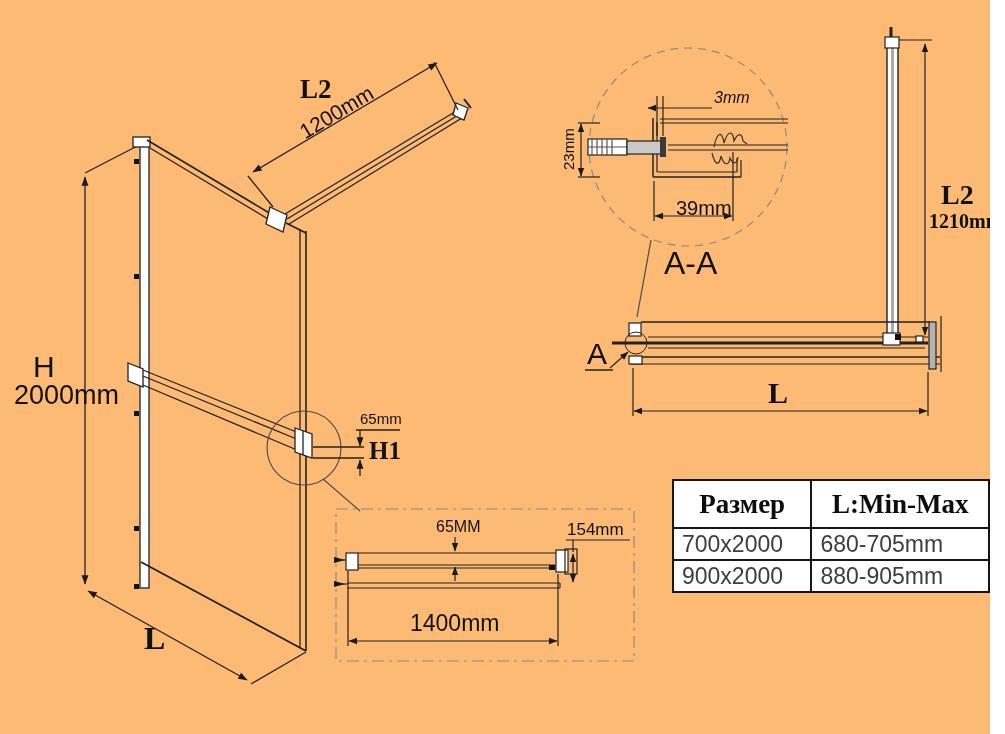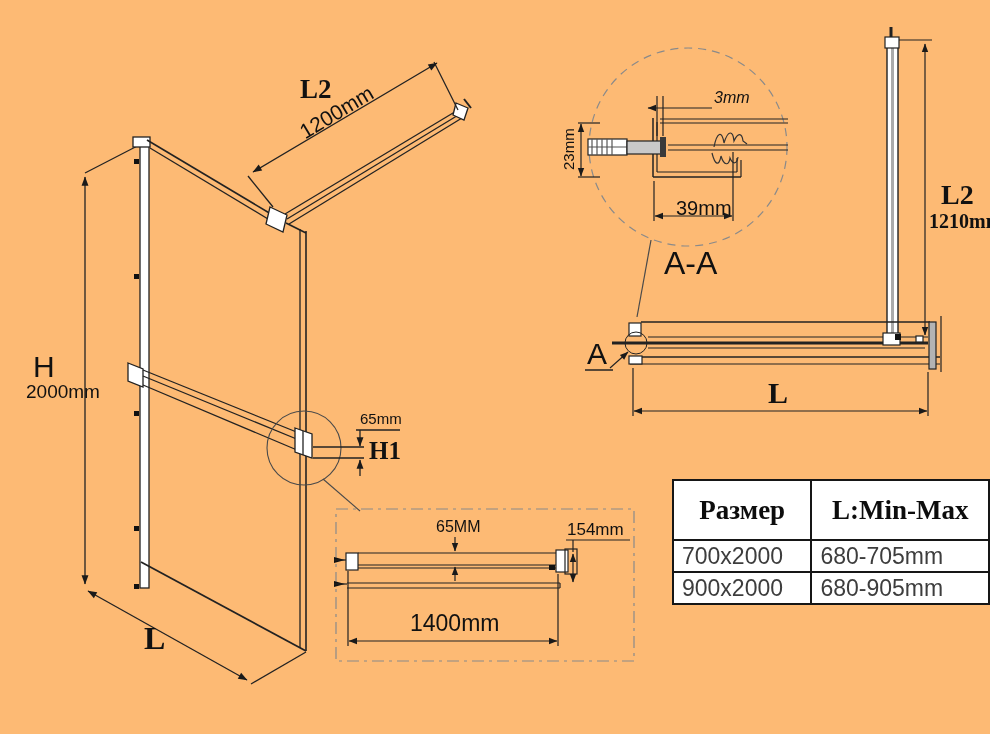--- a/index.html
+++ b/index.html
@@ -7,21 +7,21 @@
           font-family:"Liberation Sans",sans-serif;color:#1a1a1a;}
   svg{position:absolute;left:0;top:0;}
   .lbl{position:absolute;line-height:1;white-space:nowrap;color:#111;}
   .serifb{font-family:"Liberation Serif",serif;font-weight:bold;}
   .sans{font-family:"Liberation Sans",sans-serif;}
   .rot-l2{transform:rotate(-31deg);transform-origin:0 0;}
   .rot-90{transform:rotate(-90deg);transform-origin:0 0;}
   table.size-table{position:absolute;left:672px;top:479px;border-collapse:collapse;background:#fff;}
   table.size-table th,table.size-table td{border:2px solid #161616;}
   table.size-table th{font-family:"Liberation Serif",serif;font-weight:bold;font-size:27px;
-                      height:34px;padding:12px 12px;color:#0d0d0d;}
+                      height:34px;padding:6px 12px;color:#0d0d0d;}
   table.size-table td{font-family:"Liberation Sans",sans-serif;font-size:23px;color:#3d3d3d;
                       text-align:left;height:30px;padding:0 8px;}
   td.c1{width:128px;} td.c2{width:186px;}
 </style>
 </head>
 <body>
 
 <div class="canvas">
 
 <svg width="1005" height="734" viewBox="0 0 1005 734">
@@ -188,21 +188,21 @@
 
     <line x1="348" y1="571" x2="348" y2="646"></line>
     <line x1="558" y1="574" x2="558" y2="646"></line>
     <line x1="349" y1="641" x2="557" y2="641" marker-start="url(#ar)" marker-end="url(#ar)"></line>
   </g>
 </svg>
 
 <div class="lbl serifb" style="left:300px;top:76px;font-size:27px;">L2</div>
 <div class="lbl sans rot-l2" style="left:296px;top:124px;font-size:21px;">1200mm</div>
 <div class="lbl sans" style="left:33px;top:352px;font-size:30px;">H</div>
-<div class="lbl sans" style="left:26px;top:382px;font-size:19px;">2000mm</div>
+<div class="lbl sans" style="left:14px;top:382px;font-size:27px;">2000mm</div>
 <div class="lbl serifb" style="left:144px;top:622px;font-size:32px;">L</div>
 <div class="lbl sans" style="left:360px;top:411px;font-size:15px;">65mm</div>
 <div class="lbl serifb" style="left:369px;top:438px;font-size:25px;">H1</div>
 
 <div class="lbl sans" style="left:664px;top:247px;font-size:32px;">A-A</div>
 <div class="lbl sans" style="left:587px;top:339px;font-size:30px;">A</div>
 <div class="lbl sans" style="left:714px;top:90px;font-size:16px;font-style:italic;">3mm</div>
 <div class="lbl sans rot-90" style="left:561px;top:170px;font-size:15px;">23mm</div>
 <div class="lbl sans" style="left:676px;top:198px;font-size:20px;">39mm</div>
 
@@ -221,18 +221,18 @@
       <th class="c2">L:Min-Max</th>
     </tr>
   </thead>
   <tbody>
     <tr>
       <td class="c1">700x2000</td>
       <td class="c2">680-705mm</td>
     </tr>
     <tr>
       <td class="c1">900x2000</td>
-      <td class="c2">680-905mm</td>
+      <td class="c2">880-905mm</td>
     </tr>
   </tbody>
 </table>
 
 </div>
 
 </body></html>

